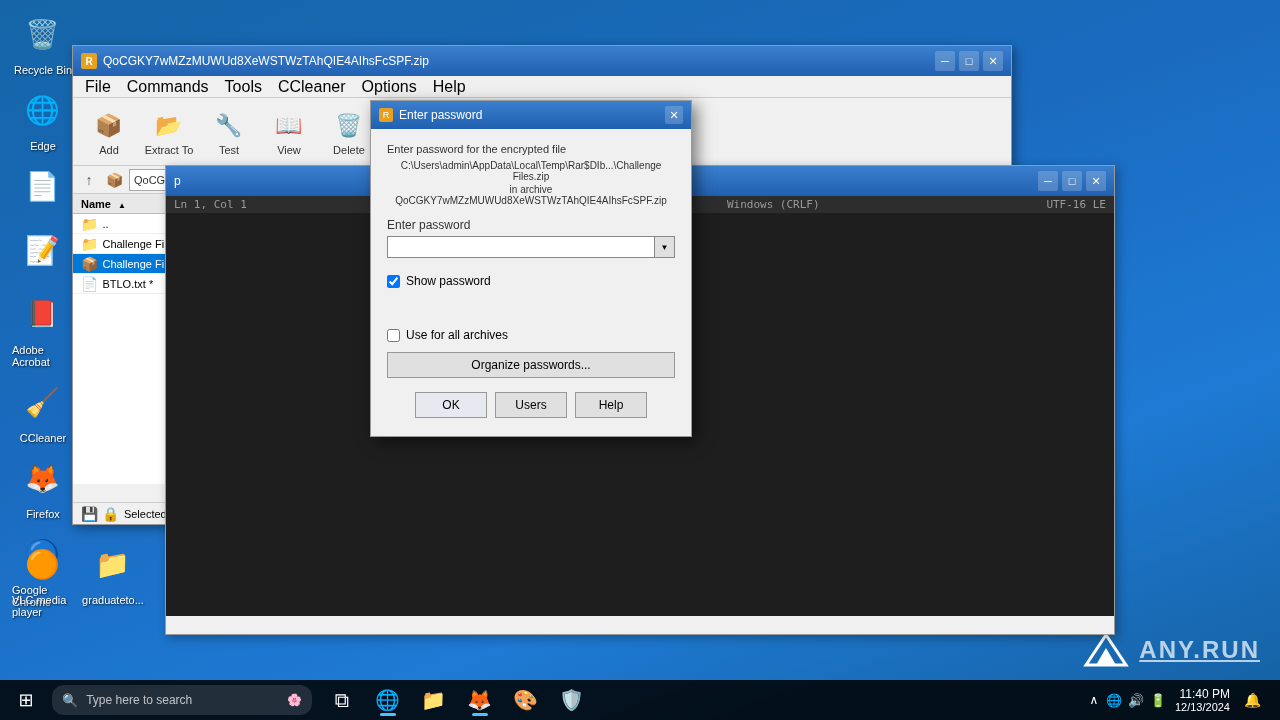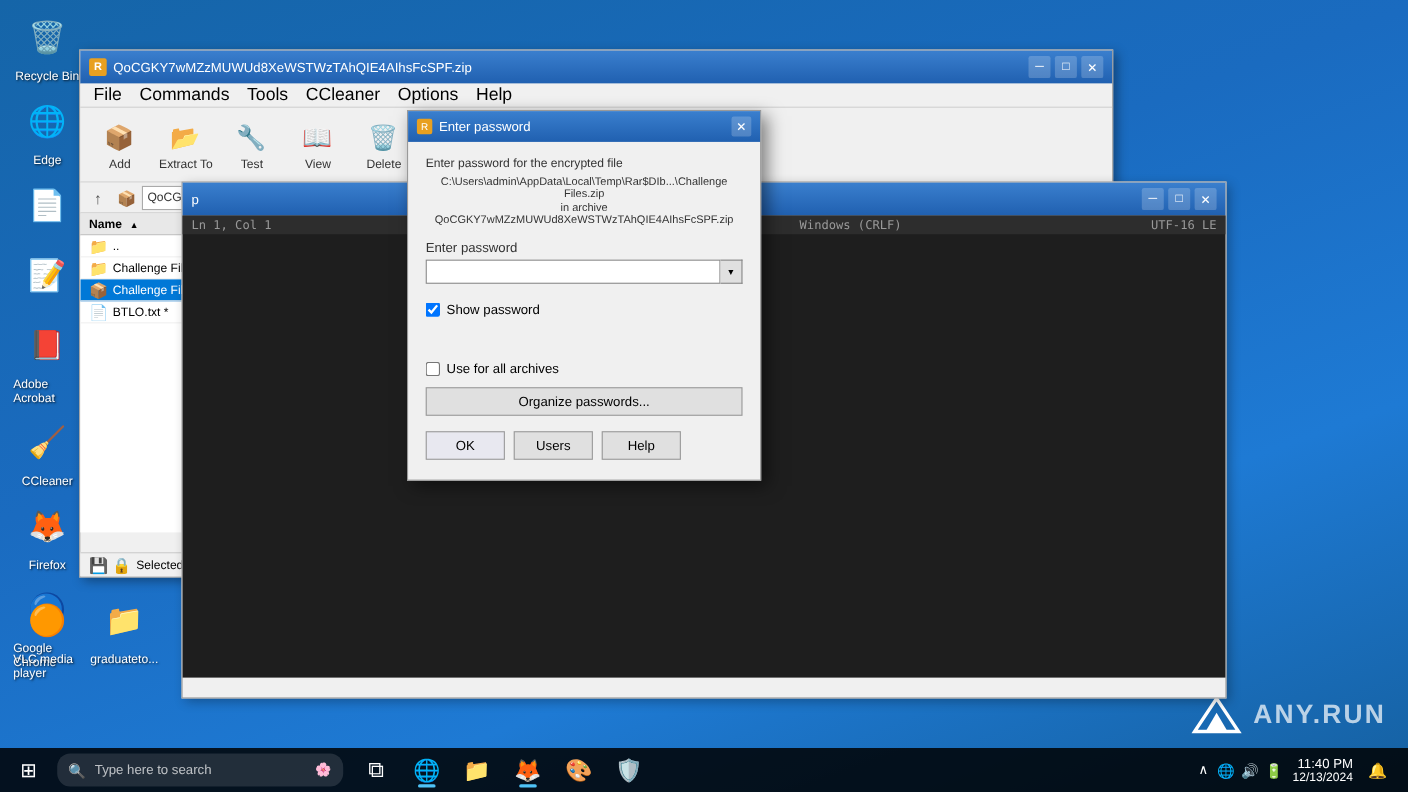--- a/index.html
+++ b/index.html
@@ -388,20 +388,21 @@
       height: 26px;
       background: #e0e0e0;
       border: 1px solid #999;
       cursor: pointer;
       font-size: 12px;
       margin-bottom: 14px;
     }
 
     .dialog-footer {
       display: flex;
+      justify-content: center;
       gap: 8px;
       padding-bottom: 4px;
     }
     .dialog-action-btn {
       width: 72px;
       height: 26px;
       background: #e0e0e0;
       border: 1px solid #999;
       cursor: pointer;
       font-size: 12px;
@@ -538,20 +539,21 @@
       position: absolute;
       bottom: 50px;
       right: 20px;
       color: rgba(255,255,255,0.7);
       font-size: 24px;
       font-weight: bold;
       letter-spacing: 2px;
       display: flex;
       align-items: center;
       gap: 8px;
+      text-decoration: underline;
     }
     .anyrun-logo {
       width: 50px;
       height: 40px;
     }
 
     
     .sort-arrow {
       font-size: 8px;
       margin-left: 4px;

